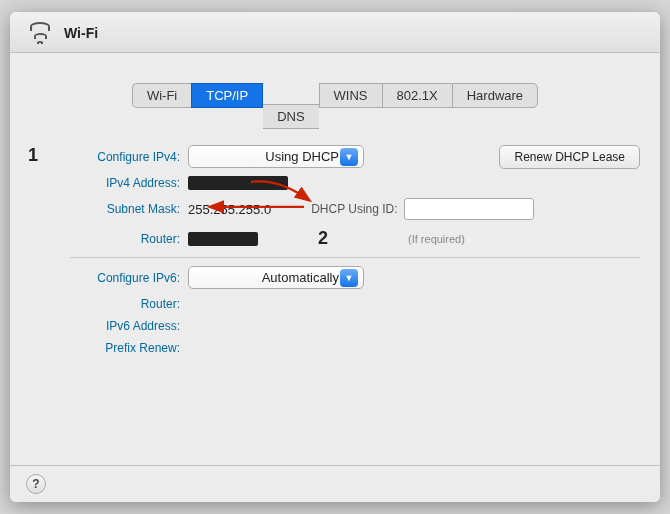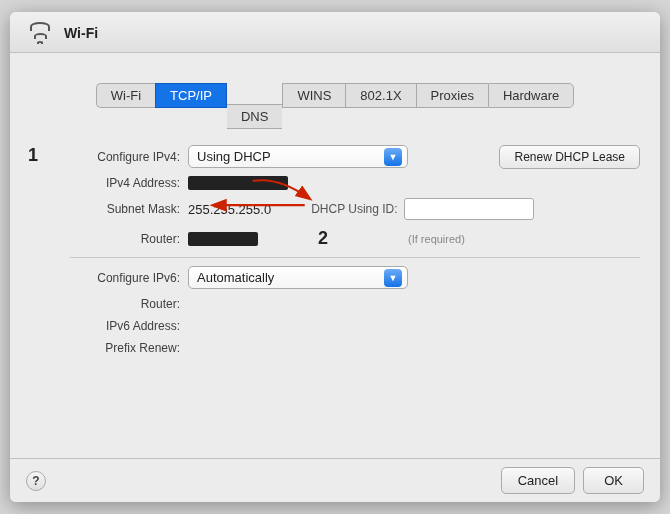--- a/index.html
+++ b/index.html
@@ -97,39 +97,40 @@
     }
     .form-row {
       display: flex;
       align-items: center;
       margin-bottom: 8px;
     }
     .form-label {
       text-align: right;
       width: 110px;
       margin-right: 8px;
-      color: #404040;
+      color: #0369a1;
       font-size: 12px;
       flex-shrink: 0;
     }
     .form-value {
       font-size: 13px;
       color: #222;
     }
     .select-box {
-      width: 220px;
+      width: 176px;
       padding: 3px 24px 3px 8px;
       border: 1px solid #aaa;
       border-radius: 5px;
       background: linear-gradient(to bottom, #fff, #f5f5f5);
       appearance: none;
       font-size: 13px;
       color: #222;
       cursor: pointer;
       position: relative;
+      text-align: right;
     }
     .select-wrapper {
       position: relative;
       display: inline-block;
     }
     .select-arrow {
       position: absolute;
       right: 6px;
       top: 50%;
       transform: translateY(-50%);
@@ -274,21 +275,20 @@
     </div>
     <span class="title-text">Wi-Fi</span>
   </div>
 
   <div class="tab-bar">
     <div class="tab">Wi-Fi</div>
     <div class="tab active">TCP/IP</div>
     <div class="tab">DNS</div>
     <div class="tab">WINS</div>
     <div class="tab">802.1X</div>
-    <div class="tab">Proxies</div>
     <div class="tab">Hardware</div>
   </div>
 
   <div class="content">
 
     <span class="section-label number-annotation">1</span>
 
     <div class="ipv4-section">
 
       <div class="form-row">
@@ -367,18 +367,14 @@
       <line x1="200" y1="88" x2="260" y2="88" stroke="#cc2200" stroke-width="2.5"></line>
       <path d="M 200 60 Q 230 55 265 80" stroke="#cc2200" stroke-width="2.5" fill="none" marker-end="url(#arrowhead)"></path>
     </svg>
 
   </div>
 
   <div class="footer">
     <div class="footer-left">
       <button class="help-btn">?</button>
     </div>
-    <div class="footer-buttons">
-      <button class="cancel-btn">Cancel</button>
-      <button class="ok-btn">OK</button>
-    </div>
   </div>
 </div>
 
 </body></html>

